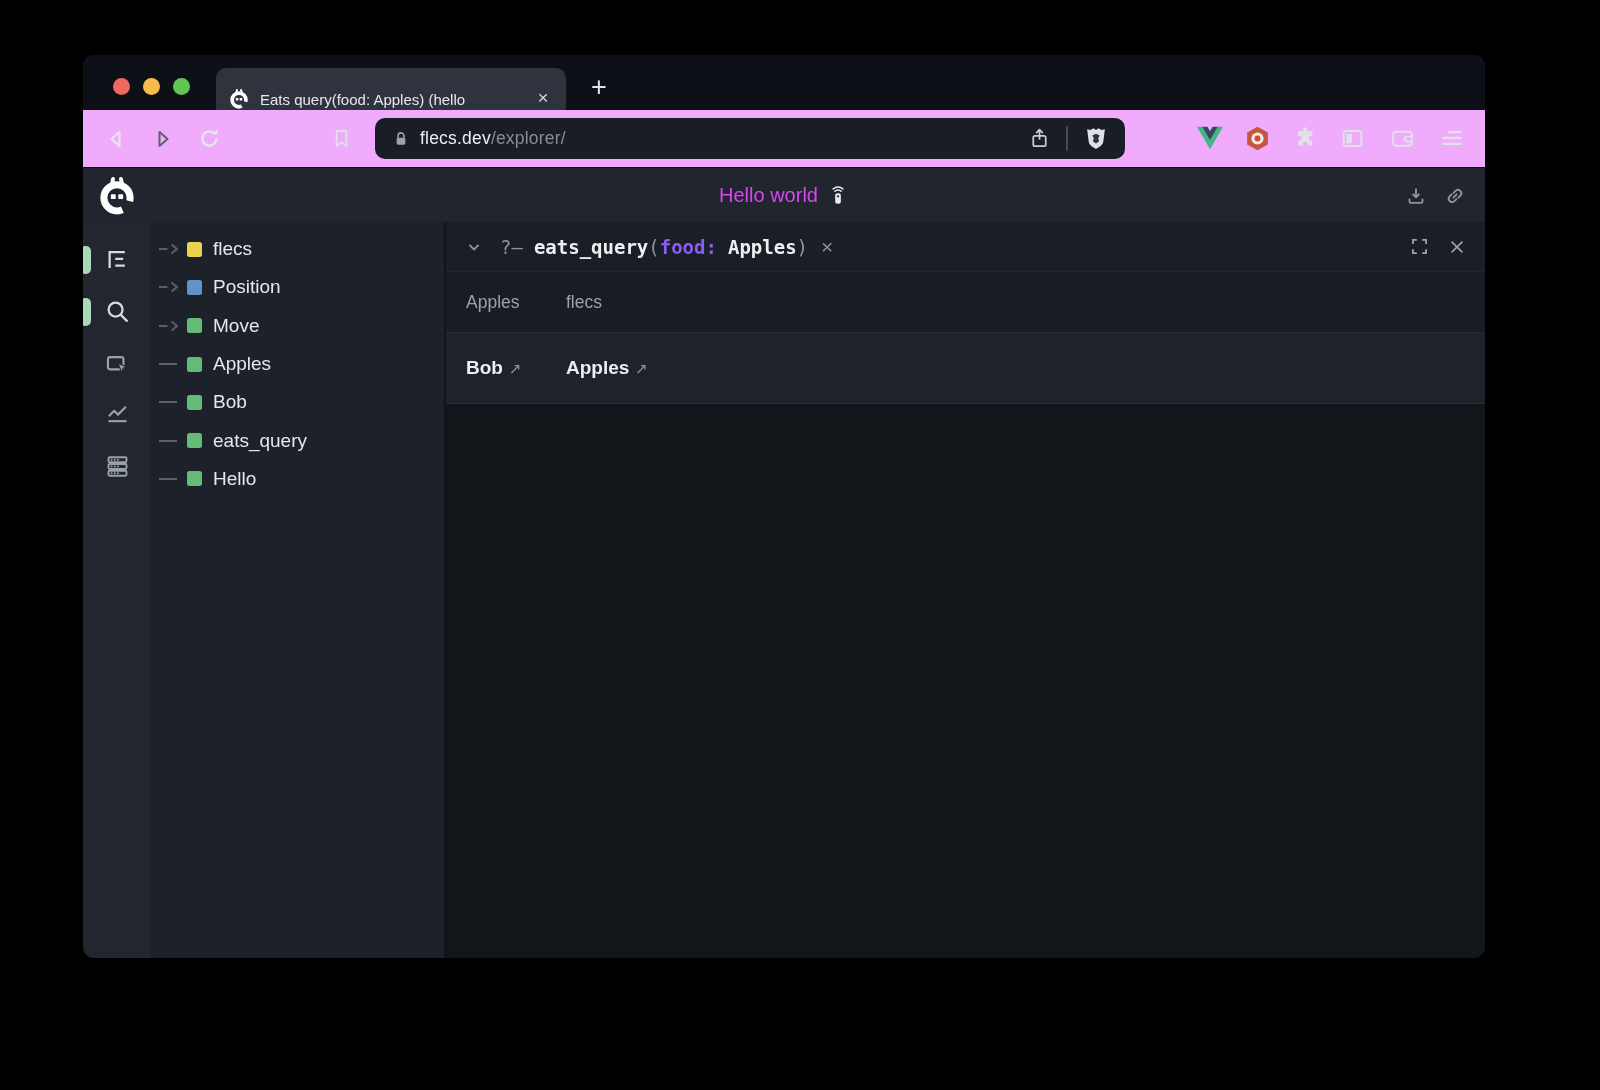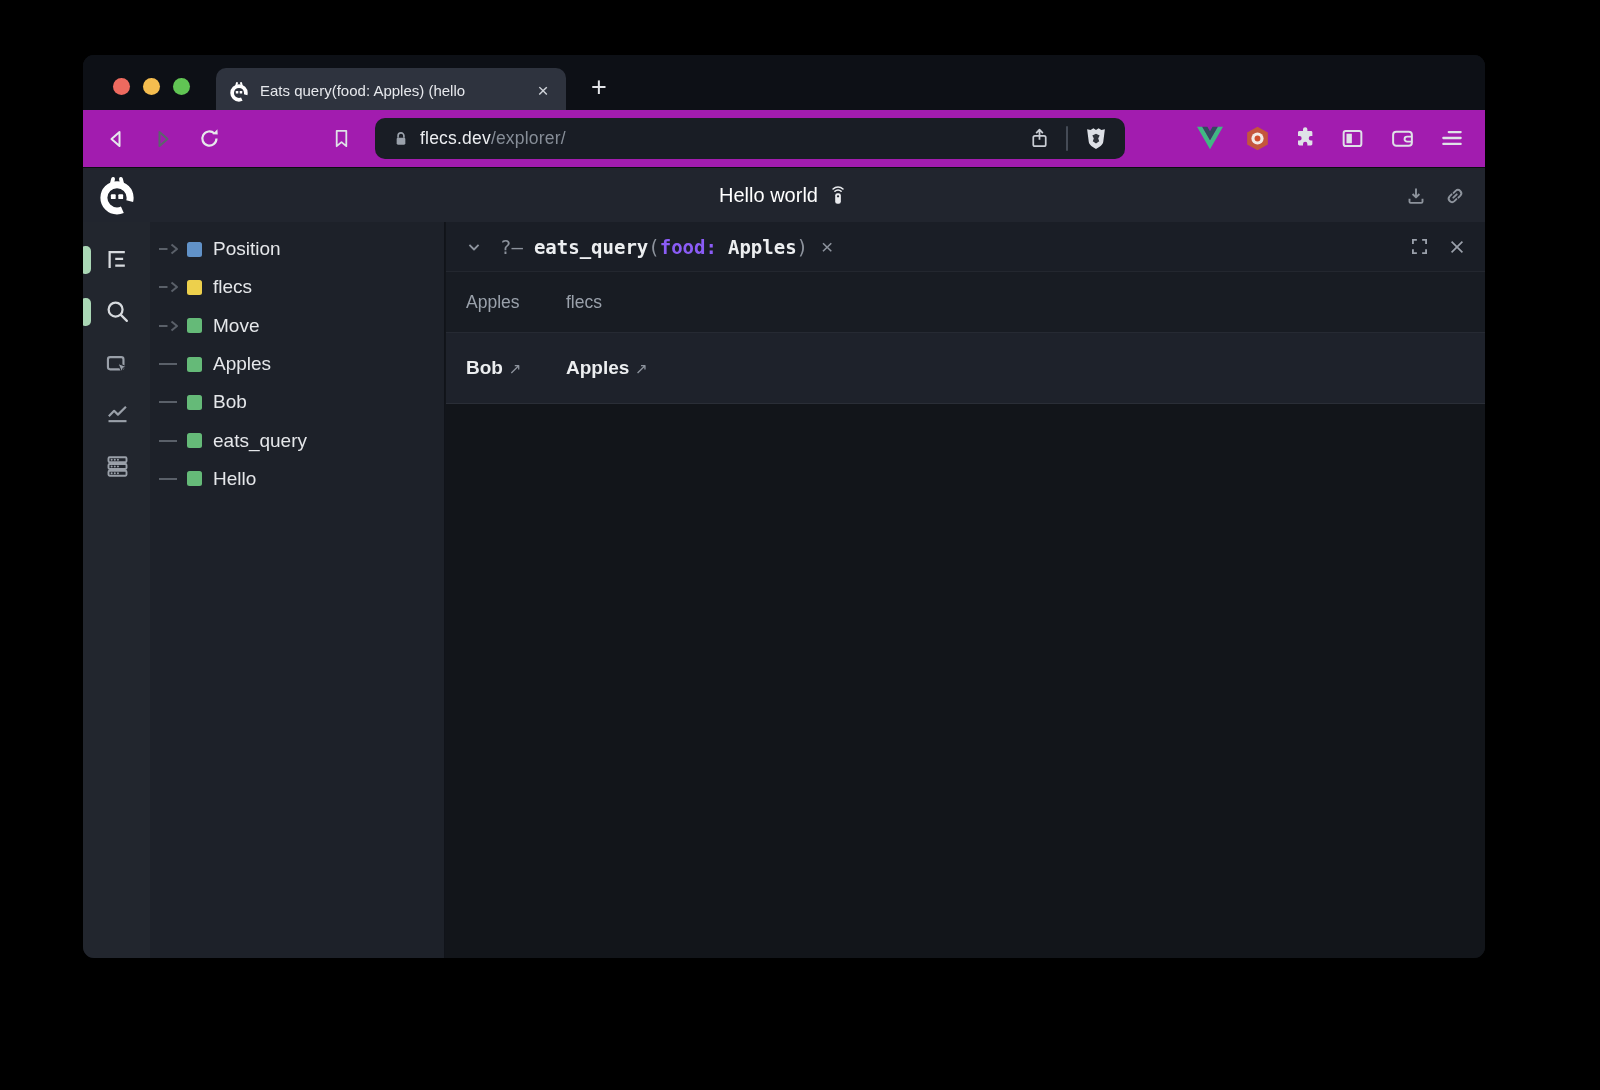--- a/index.html
+++ b/index.html
@@ -13,53 +13,53 @@
 
   
   .tabbar { position:absolute; top:0; left:0; right:0; height:55px; background:#0d1016; }
   .traffic { position:absolute; top:23px; width:17px; height:17px; border-radius:50%; }
   .t-red   { left:30px;  background:#ee6a5f; }
   .t-yellow{ left:60px;  background:#f5bd4f; }
   .t-green { left:90px;  background:#61c554; }
 
   .tab { position:absolute; left:133px; top:13px; width:350px; height:42px;
          background:#2e333e; border-radius:10px 10px 0 0;
-         display:flex; align-items:flex-start; padding:13px 12px; }
+         display:flex; align-items:flex-end; padding:0 12px; }
   .tab-favicon { width:22px; height:22px; flex:0 0 auto; }
   .tab-title-wrap { position:relative; flex:1; margin-left:10px; overflow:hidden; height:20px; }
   .tab-title { font-size:15px; color:#e6e8ec; white-space:nowrap; line-height:20px; }
   .tab-title-wrap::after { content:""; position:absolute; right:0; top:0; bottom:0; width:46px;
          background:linear-gradient(to right, rgba(46,51,62,0), #2e333e 85%); }
   .tab-close { flex:0 0 auto; margin-left:8px; color:#cfd3d9; font-size:19px; line-height:19px;
          width:22px; height:22px; text-align:center; border-radius:5px; }
   .newtab { position:absolute; left:500px; top:18px; width:32px; height:30px;
             color:#e2e4e8; font-size:27px; line-height:28px; text-align:center; font-weight:300; }
 
   
-  .toolbar { position:absolute; top:55px; left:0; right:0; height:57px; background:#a21caf; }
+  .toolbar { position:absolute; top:55px; left:0; right:0; height:57px; background:#f0abfc; }
   .tbtn { position:absolute; top:14px; width:29px; height:29px; display:flex;
           align-items:center; justify-content:center; }
   .urlbar { position:absolute; left:292px; top:8px; width:750px; height:41px;
             background:#191d25; border-radius:10px; display:flex; align-items:center; }
   .lock { margin-left:16px; }
   .urltext { margin-left:9px; font-size:17.5px; letter-spacing:.2px; }
   .url-domain { color:#eceef1; }
   .url-path { color:#868d97; }
   .url-right { margin-left:auto; display:flex; align-items:center; }
   .url-divider { width:2px; height:25px; background:#454b56; margin:0 15px; border-radius:1px; }
   .ext { position:absolute; top:13px; width:30px; height:30px; display:flex;
          align-items:center; justify-content:center; }
 
   
   .appheader { position:absolute; top:112px; left:0; right:0; height:55px; background:#21252e;
                border-top:1px solid #0b0d12; }
   .applogo { position:absolute; left:13px; top:7px; }
   .apptitle { position:absolute; left:50%; top:0; height:55px; transform:translateX(-50%);
               display:flex; align-items:center; gap:9px; }
-  .apptitle-text { color:#ffffff; font-size:20px; font-weight:500; }
+  .apptitle-text { color:#d946ef; font-size:20px; font-weight:500; }
   .appheader-right { position:absolute; right:18px; top:0; height:55px; display:flex;
                      align-items:center; gap:15px; }
 
   
   .content { position:absolute; top:167px; left:0; right:0; bottom:0; }
 
   .iconbar { position:absolute; left:0; top:0; bottom:0; width:67px; background:#22262e; }
   .sidebtn { position:absolute; left:20px; width:28px; height:28px; display:flex;
              align-items:center; justify-content:center; }
   .active-pill { position:absolute; left:-3px; width:11px; height:28px; border-radius:5px;
@@ -285,30 +285,30 @@
           </svg>
         </div>
       </div>
 
       <div class="treepanel">
           <div class="tree-row">
             <svg width="26" height="20" viewBox="0 0 26 20">
               <path d="M1 10 h8.5" stroke="#5a6069" stroke-width="2"></path>
               <path d="M13.5 5.5 l5.5 4.5 -5.5 4.5" fill="none" stroke="#5a6069" stroke-width="2" stroke-linejoin="round"></path>
             </svg>
+            <span class="sq" style="background:#edd04c"></span>
+            <span class="tlabel">flecs</span>
+          </div>
+          <div class="tree-row">
+            <svg width="26" height="20" viewBox="0 0 26 20">
+              <path d="M1 10 h8.5" stroke="#5a6069" stroke-width="2"></path>
+              <path d="M13.5 5.5 l5.5 4.5 -5.5 4.5" fill="none" stroke="#5a6069" stroke-width="2" stroke-linejoin="round"></path>
+            </svg>
             <span class="sq" style="background:#6192c8"></span>
             <span class="tlabel">Position</span>
-          </div>
-          <div class="tree-row">
-            <svg width="26" height="20" viewBox="0 0 26 20">
-              <path d="M1 10 h8.5" stroke="#5a6069" stroke-width="2"></path>
-              <path d="M13.5 5.5 l5.5 4.5 -5.5 4.5" fill="none" stroke="#5a6069" stroke-width="2" stroke-linejoin="round"></path>
-            </svg>
-            <span class="sq" style="background:#edd04c"></span>
-            <span class="tlabel">flecs</span>
           </div>
           <div class="tree-row">
             <svg width="26" height="20" viewBox="0 0 26 20">
               <path d="M1 10 h8.5" stroke="#5a6069" stroke-width="2"></path>
               <path d="M13.5 5.5 l5.5 4.5 -5.5 4.5" fill="none" stroke="#5a6069" stroke-width="2" stroke-linejoin="round"></path>
             </svg>
             <span class="sq" style="background:#65ba78"></span>
             <span class="tlabel">Move</span>
           </div>
           <div class="tree-row">

